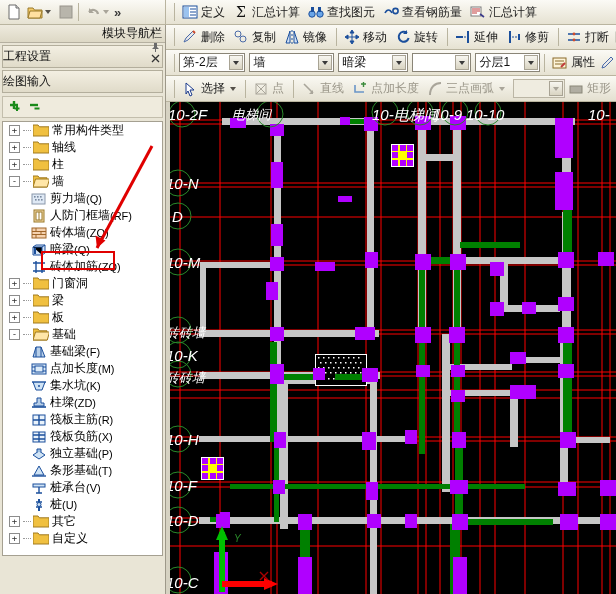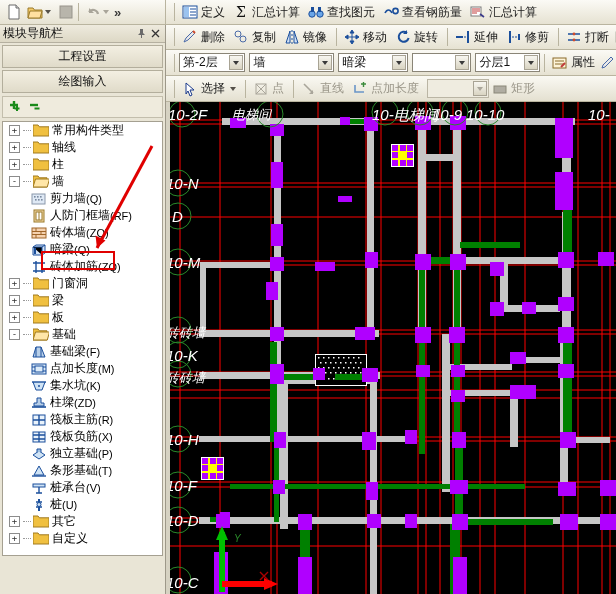--- a/index.html
+++ b/index.html
@@ -41,27 +41,27 @@
                  background: linear-gradient(#f7f6f0,#d9d4c2); border: 1px solid #9b9customer;
                  display: flex; align-items: center; justify-content: center; }
   .combo .cbtn { border: 1px solid #a8a394; }
   .cb-ar { width: 0; height: 0; border-left: 3px solid transparent; border-right: 3px solid transparent;
            border-top: 4px solid #3a3a3a; }
   .disabled { color: #9a9689 !important; }
 
   
   #sidebar { position: absolute; left: 0; top: 25px; width: 166px; height: 569px;
              background: #e9e5d6; border-right: 1px solid #9d9889; }
-  .sb-title { height: 18px; background: linear-gradient(#eeeade,#ddd8c5); display: flex; align-items: center;
-              padding: 0 3px; border-bottom: 1px solid #b5b0a0; }
+  .sb-title { height: 18px; background: linear-gradient(#eeeade,#ddd8c5); display: flex; align-items: flex-end;
+              padding: 0 3px; border-bottom: 1px solid #b5b0a0; flex-direction: column; }
   .sb-title .t { flex: 1; font-size: 12px; color: #111; font-weight: normal; }
   .sb-title .ib { width: 14px; height: 14px; display: flex; align-items: center; justify-content: center;
                   font-size: 11px; color: #333; }
   .sb-btn { height: 23px; margin: 2px 2px 0 2px; background: linear-gradient(#f3efe2,#e0dbc9);
-            border: 1px solid #b3ae9c; display: flex; align-items: center; justify-content: center;
+            border: 1px solid #b3ae9c; display: flex; align-items: center; justify-content: flex-start;
             font-size: 12px; color: #111; }
   .sb-tools { height: 22px; margin: 3px 2px 0 2px; background: #efebdd; border: 1px solid #c3beac;
               display: flex; align-items: center; gap: 6px; padding-left: 6px; }
   .tree-wrap { position: absolute; left: 2px; right: 2px; top: 96px; bottom: 38px;
                background: #fff; border: 1px solid #a5a091; overflow: hidden; }
   .tnode { display: flex; align-items: center; height: 17px; font-size: 12px; color: #000;
            white-space: nowrap; position: relative; }
   .tnode .exp { width: 11px; height: 11px; border: 1px solid #8c8c8c; background: #fff; margin-right: 3px;
                 display: flex; align-items: center; justify-content: center; font-size: 9px;
                 line-height: 9px; color: #333; font-family: "DejaVu Sans Mono", monospace; flex: none; }
@@ -346,20 +346,29 @@
         <span>直线</span>
       </div>
       <div class="tbtn disabled">
         <span class="ico">
           <svg width="16" height="16" viewBox="0 0 16 16">
               <path d="M3 4v7h9" stroke="#6a95c8" stroke-width="1.6" fill="none"></path>
               <path d="M9 3h5M11.5 1v5" stroke="#3a8a3a" stroke-width="1.4"></path>
             </svg>
         </span>
         <span>点加长度</span>
+      </div>
+      <div class="tbtn disabled">
+        <span class="ico">
+          <svg width="16" height="16" viewBox="0 0 16 16">
+              <path d="M3 14C3 6 8 2 14 2" stroke="#a9a59a" stroke-width="2" fill="none"></path>
+            </svg>
+        </span>
+        <span>三点画弧</span>
+        <span class="caret" style="border-top-color:#a9a59a"></span>
       </div>
       <div class="combo" style="width:62px;margin-left:3px;background:#efece0;border-color:#bab5a4">
         <span></span>
         <span class="cbtn">
             <i class="cb-ar" style="border-top-color:#a9a59a"></i>
           </span>
       </div>
       <div class="tbtn disabled">
         <span class="ico">
           <svg width="16" height="16" viewBox="0 0 16 16">

